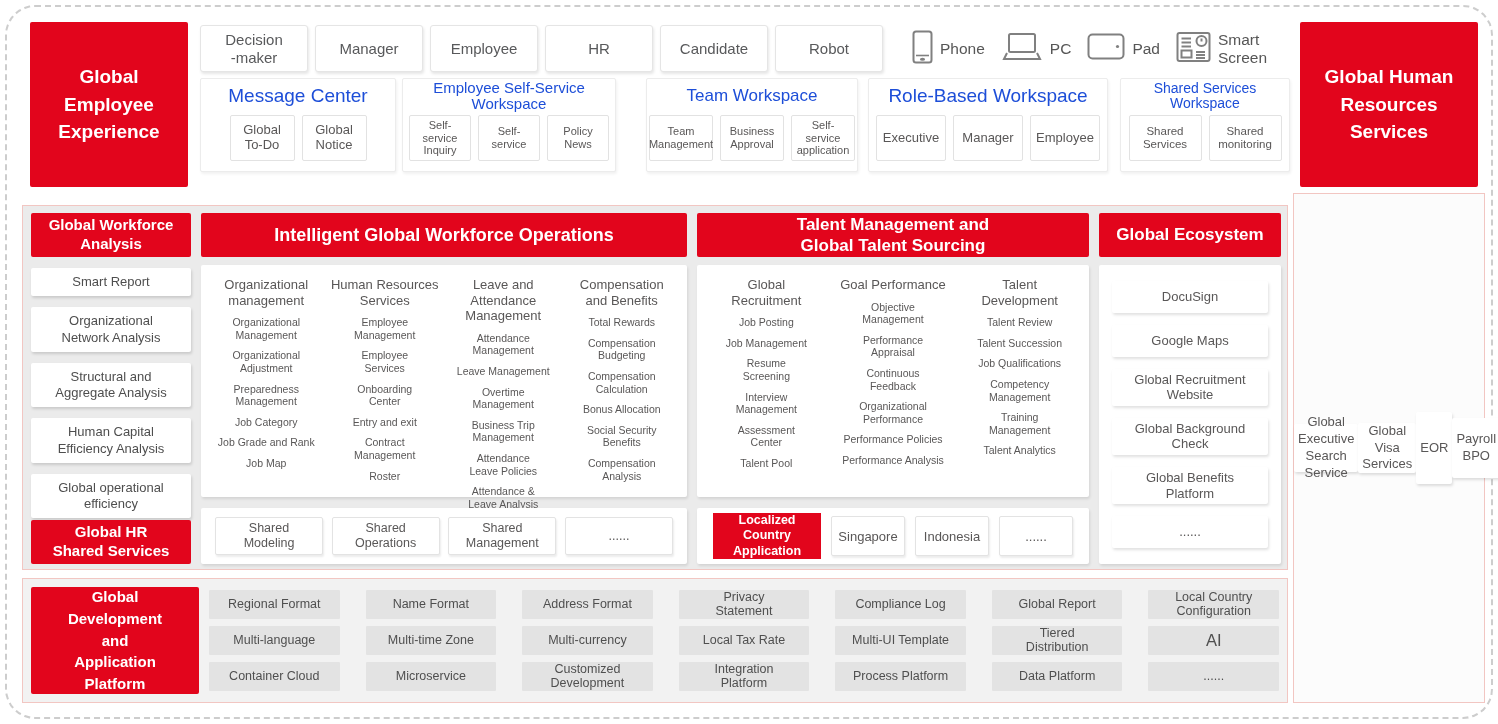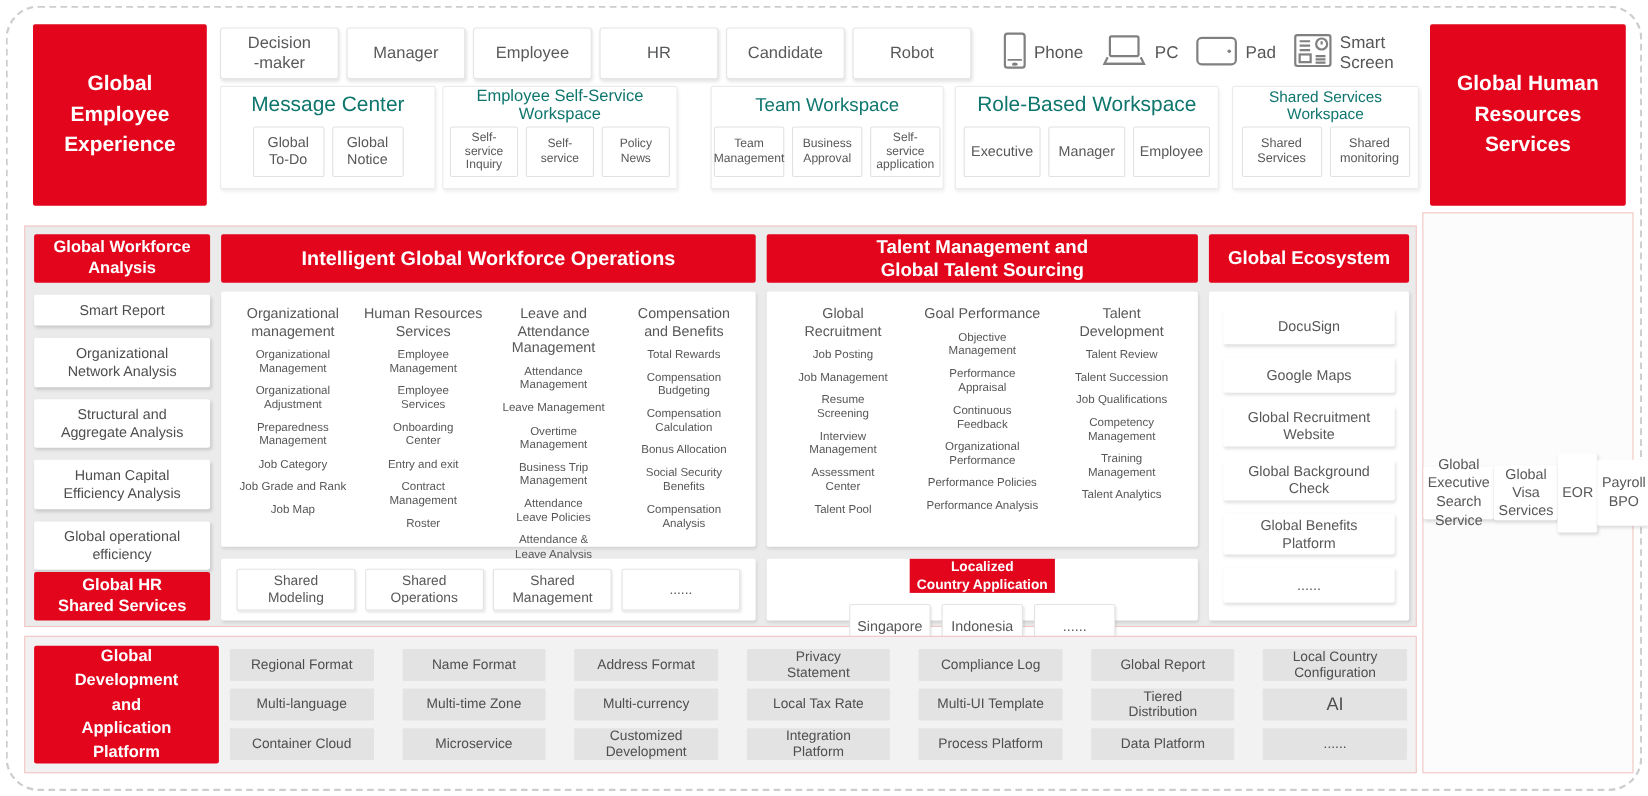--- a/index.html
+++ b/index.html
@@ -21,21 +21,21 @@
                  display:flex; align-items:center; justify-content:center; text-align:center;
                  line-height:1.15; white-space:pre-line; }
   #devices { display:flex; align-items:center; margin-left:22px; }
   .device { display:flex; align-items:center; gap:7px; margin-right:16px; color:#565656; font-size:15.5px; }
   .device svg { stroke:#808080; fill:none; stroke-width:2; }
   .device-label { white-space:pre-line; line-height:1.1; }
 
   .ws { position:absolute; top:53px; height:94px; background:#fff; border:1px solid #ececec;
         box-shadow:1px 2px 3px rgba(0,0,0,.06); border-radius:2px;
         display:flex; flex-direction:column; align-items:center; }
-  .ws-title { color:#0f766e; text-align:center; line-height:1.05; white-space:pre-line;
+  .ws-title { color:#1d4ed8; text-align:center; line-height:1.05; white-space:pre-line;
               display:flex; align-items:center; justify-content:center; flex:0 0 auto; min-height:34px; }
   .ws-items { display:flex; gap:7px; justify-content:center; margin-top:2px; }
   .ws-item { background:#fff; border:1px solid #e2e2e2; border-radius:2px; color:#595757;
              display:flex; align-items:center; justify-content:center; text-align:center;
              min-height:46px; padding:2px 3px; line-height:1.15; white-space:pre-line; }
   #ws-mc   { left:0;     width:196px; }  #ws-mc .ws-title   { font-size:19px; }  #ws-mc .ws-item   { width:65px; font-size:13px; }
   #ws-essw { left:202px; width:214px; }  #ws-essw .ws-title { font-size:15px; }  #ws-essw .ws-item { width:62px; font-size:11px; }
   #ws-tw   { left:446px; width:212px; }  #ws-tw .ws-title   { font-size:17px; }  #ws-tw .ws-item   { width:64px; font-size:11px; }
   #ws-rbw  { left:668px; width:240px; }  #ws-rbw .ws-title  { font-size:19px; }  #ws-rbw .ws-item  { width:70px; font-size:13px; }
   #ws-ssw  { left:920px; width:170px; }  #ws-ssw .ws-title  { font-size:14px; }  #ws-ssw .ws-item  { width:73px; font-size:11.5px; }
@@ -65,21 +65,21 @@
   #ops-shared { position:absolute; top:295px; left:0; width:486px; height:56px; display:flex;
                 align-items:center; justify-content:space-between; padding:0 14px; }
   .shared-box { width:108px; min-height:38px; background:#fff; border:1px solid #e3e3e3; border-radius:2px;
                 box-shadow:1px 2px 2px rgba(0,0,0,.08); color:#595757; font-size:12.5px;
                 display:flex; align-items:center; justify-content:center; text-align:center; line-height:1.2; white-space:pre-line; }
 
   #col-talent { position:absolute; left:674px; top:7px; width:392px; height:351px; }
   #head-tm { height:44px; font-size:17px; }
   #talent-panel { position:absolute; top:52px; left:0; width:392px; height:232px; display:flex; gap:4px; padding:12px 8px; }
   #talent-local { position:absolute; top:295px; left:0; width:392px; height:56px; display:flex;
-                  align-items:center; gap:10px; padding:0 16px;flex-direction:column; }
+                  align-items:center; gap:10px; padding:0 16px; }
   #local-banner { background:#e2051c; color:#fff; font-weight:bold; font-size:12.5px; width:132px; height:46px;
                   display:flex; align-items:center; justify-content:center; text-align:center; line-height:1.25; white-space:pre-line; }
   .local-item { background:#fff; border:1px solid #e3e3e3; border-radius:2px; box-shadow:1px 2px 2px rgba(0,0,0,.08);
                 color:#595757; font-size:13px; min-width:74px; height:40px; padding:0 6px;
                 display:flex; align-items:center; justify-content:center; text-align:center; }
 
   #col-eco { position:absolute; left:1076px; top:7px; width:182px; height:351px; }
   #head-eco { height:44px; font-size:17px; }
   #eco-panel { position:absolute; top:52px; left:0; width:182px; height:299px; display:flex; flex-direction:column;
                justify-content:space-evenly; align-items:center; padding:4px 0; }

